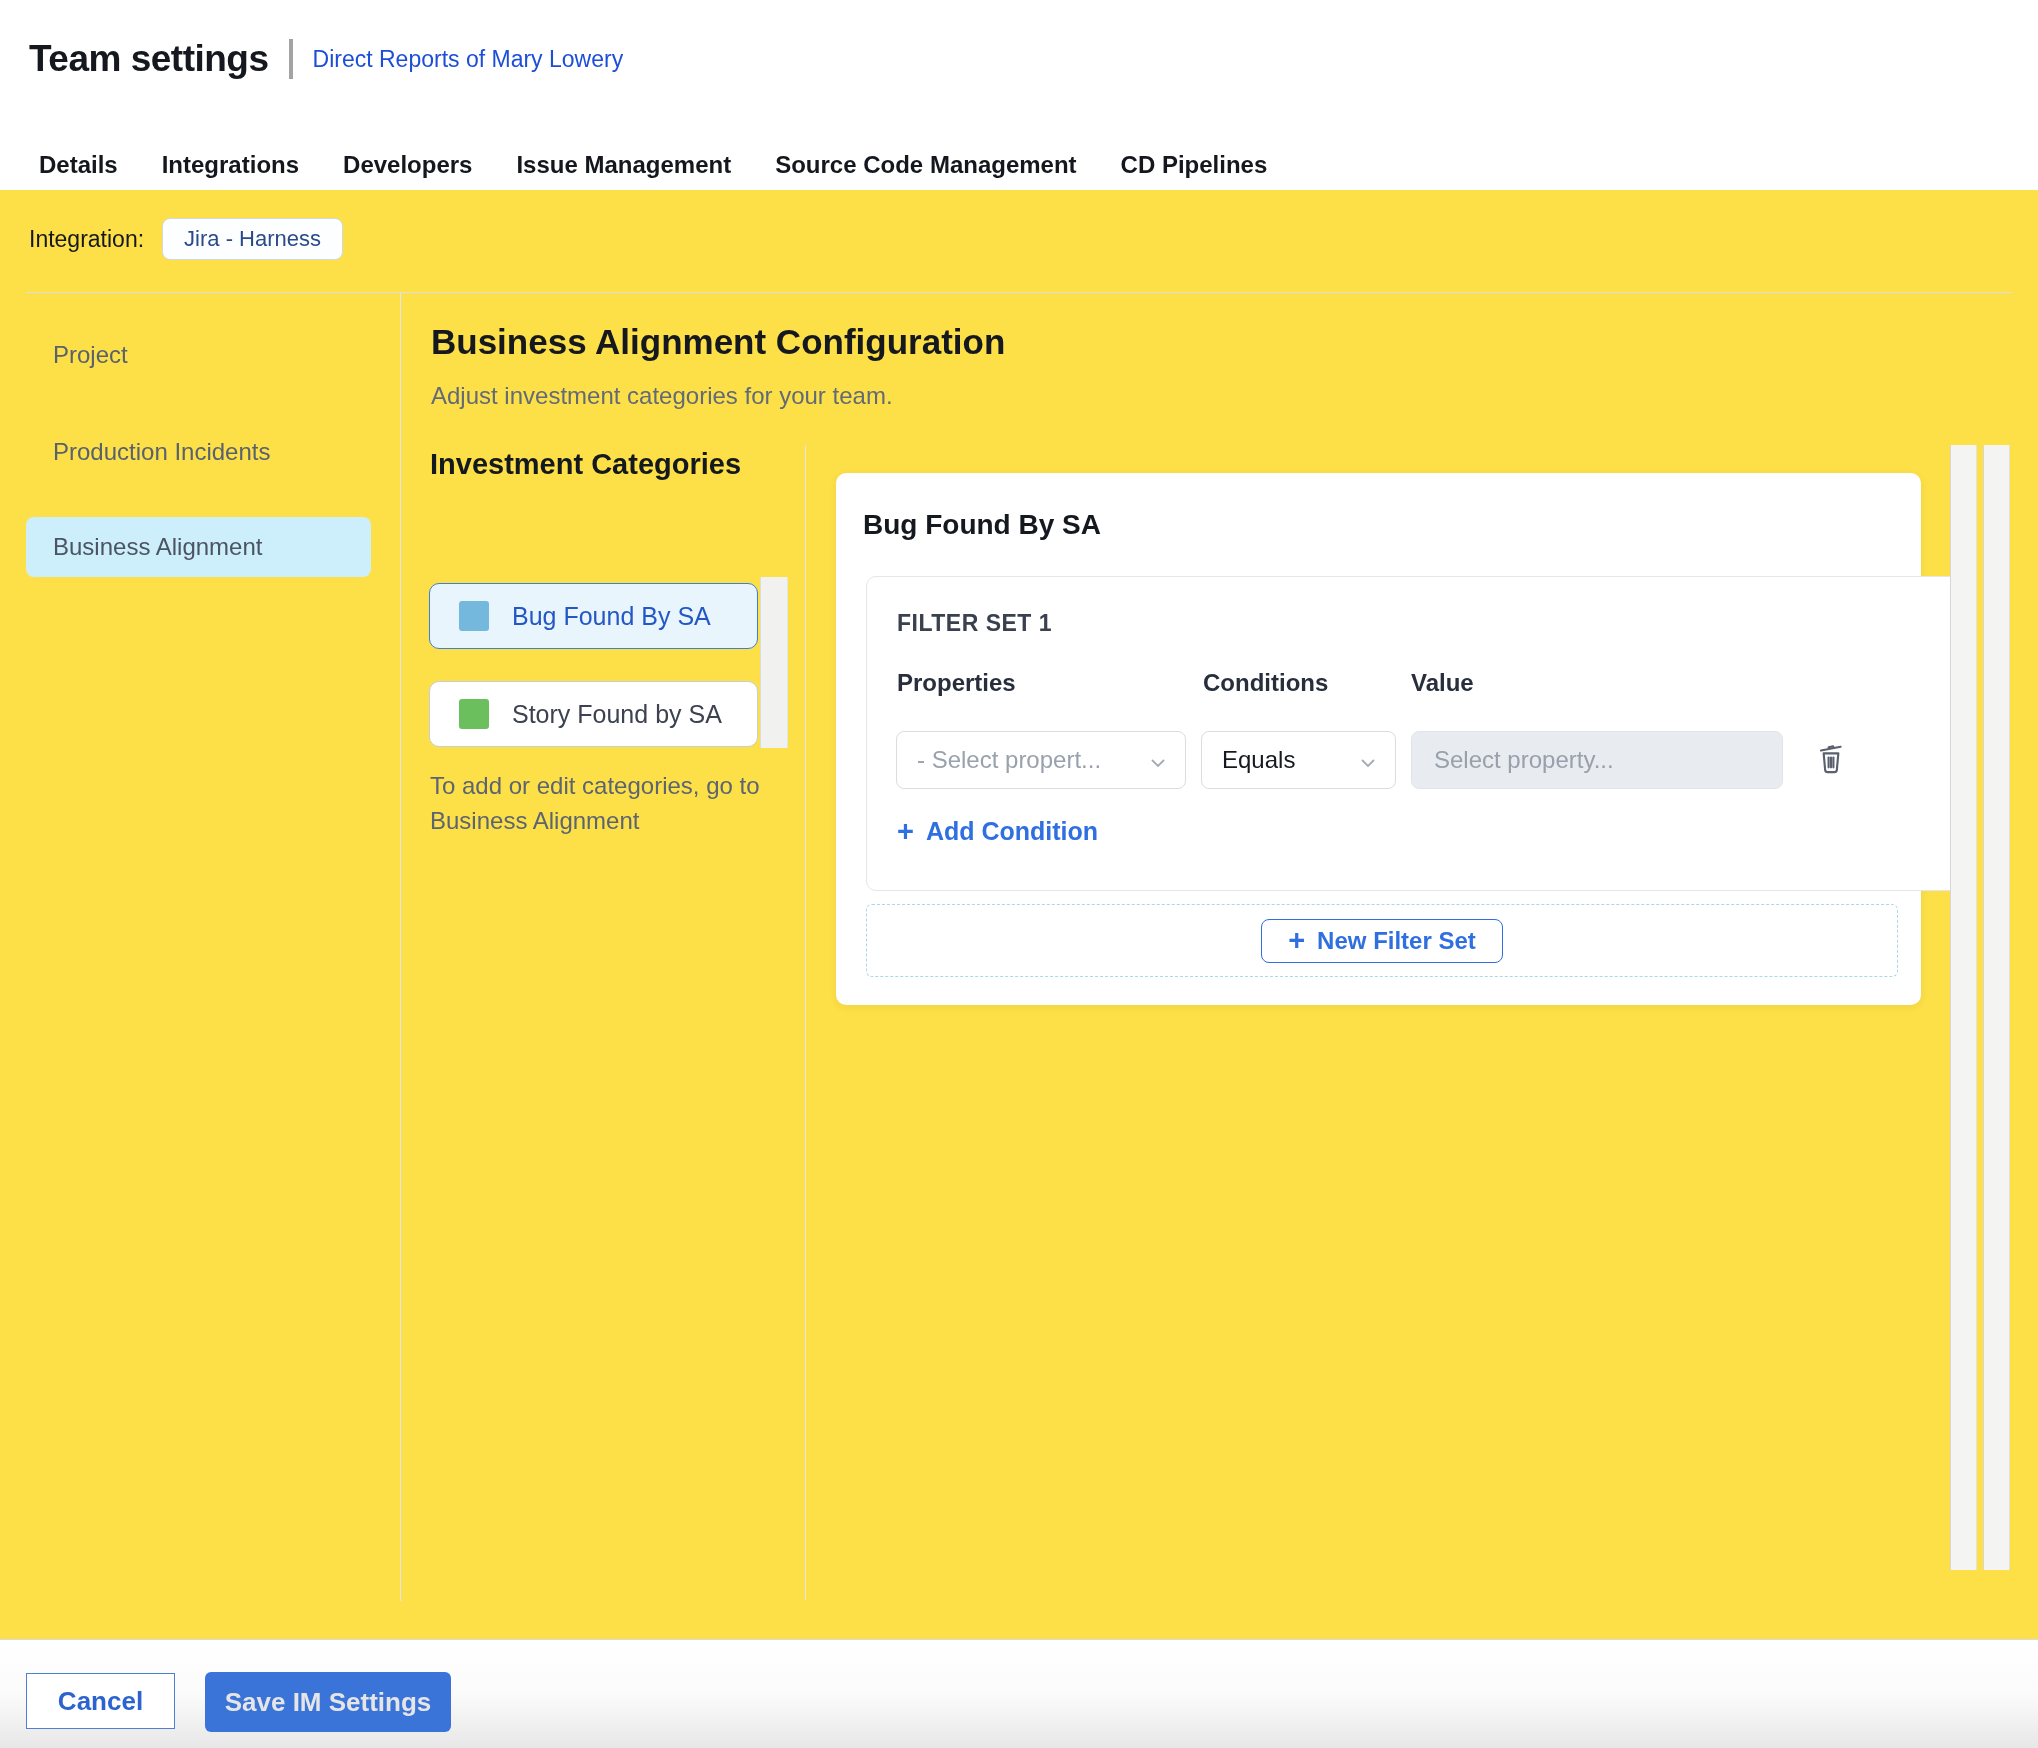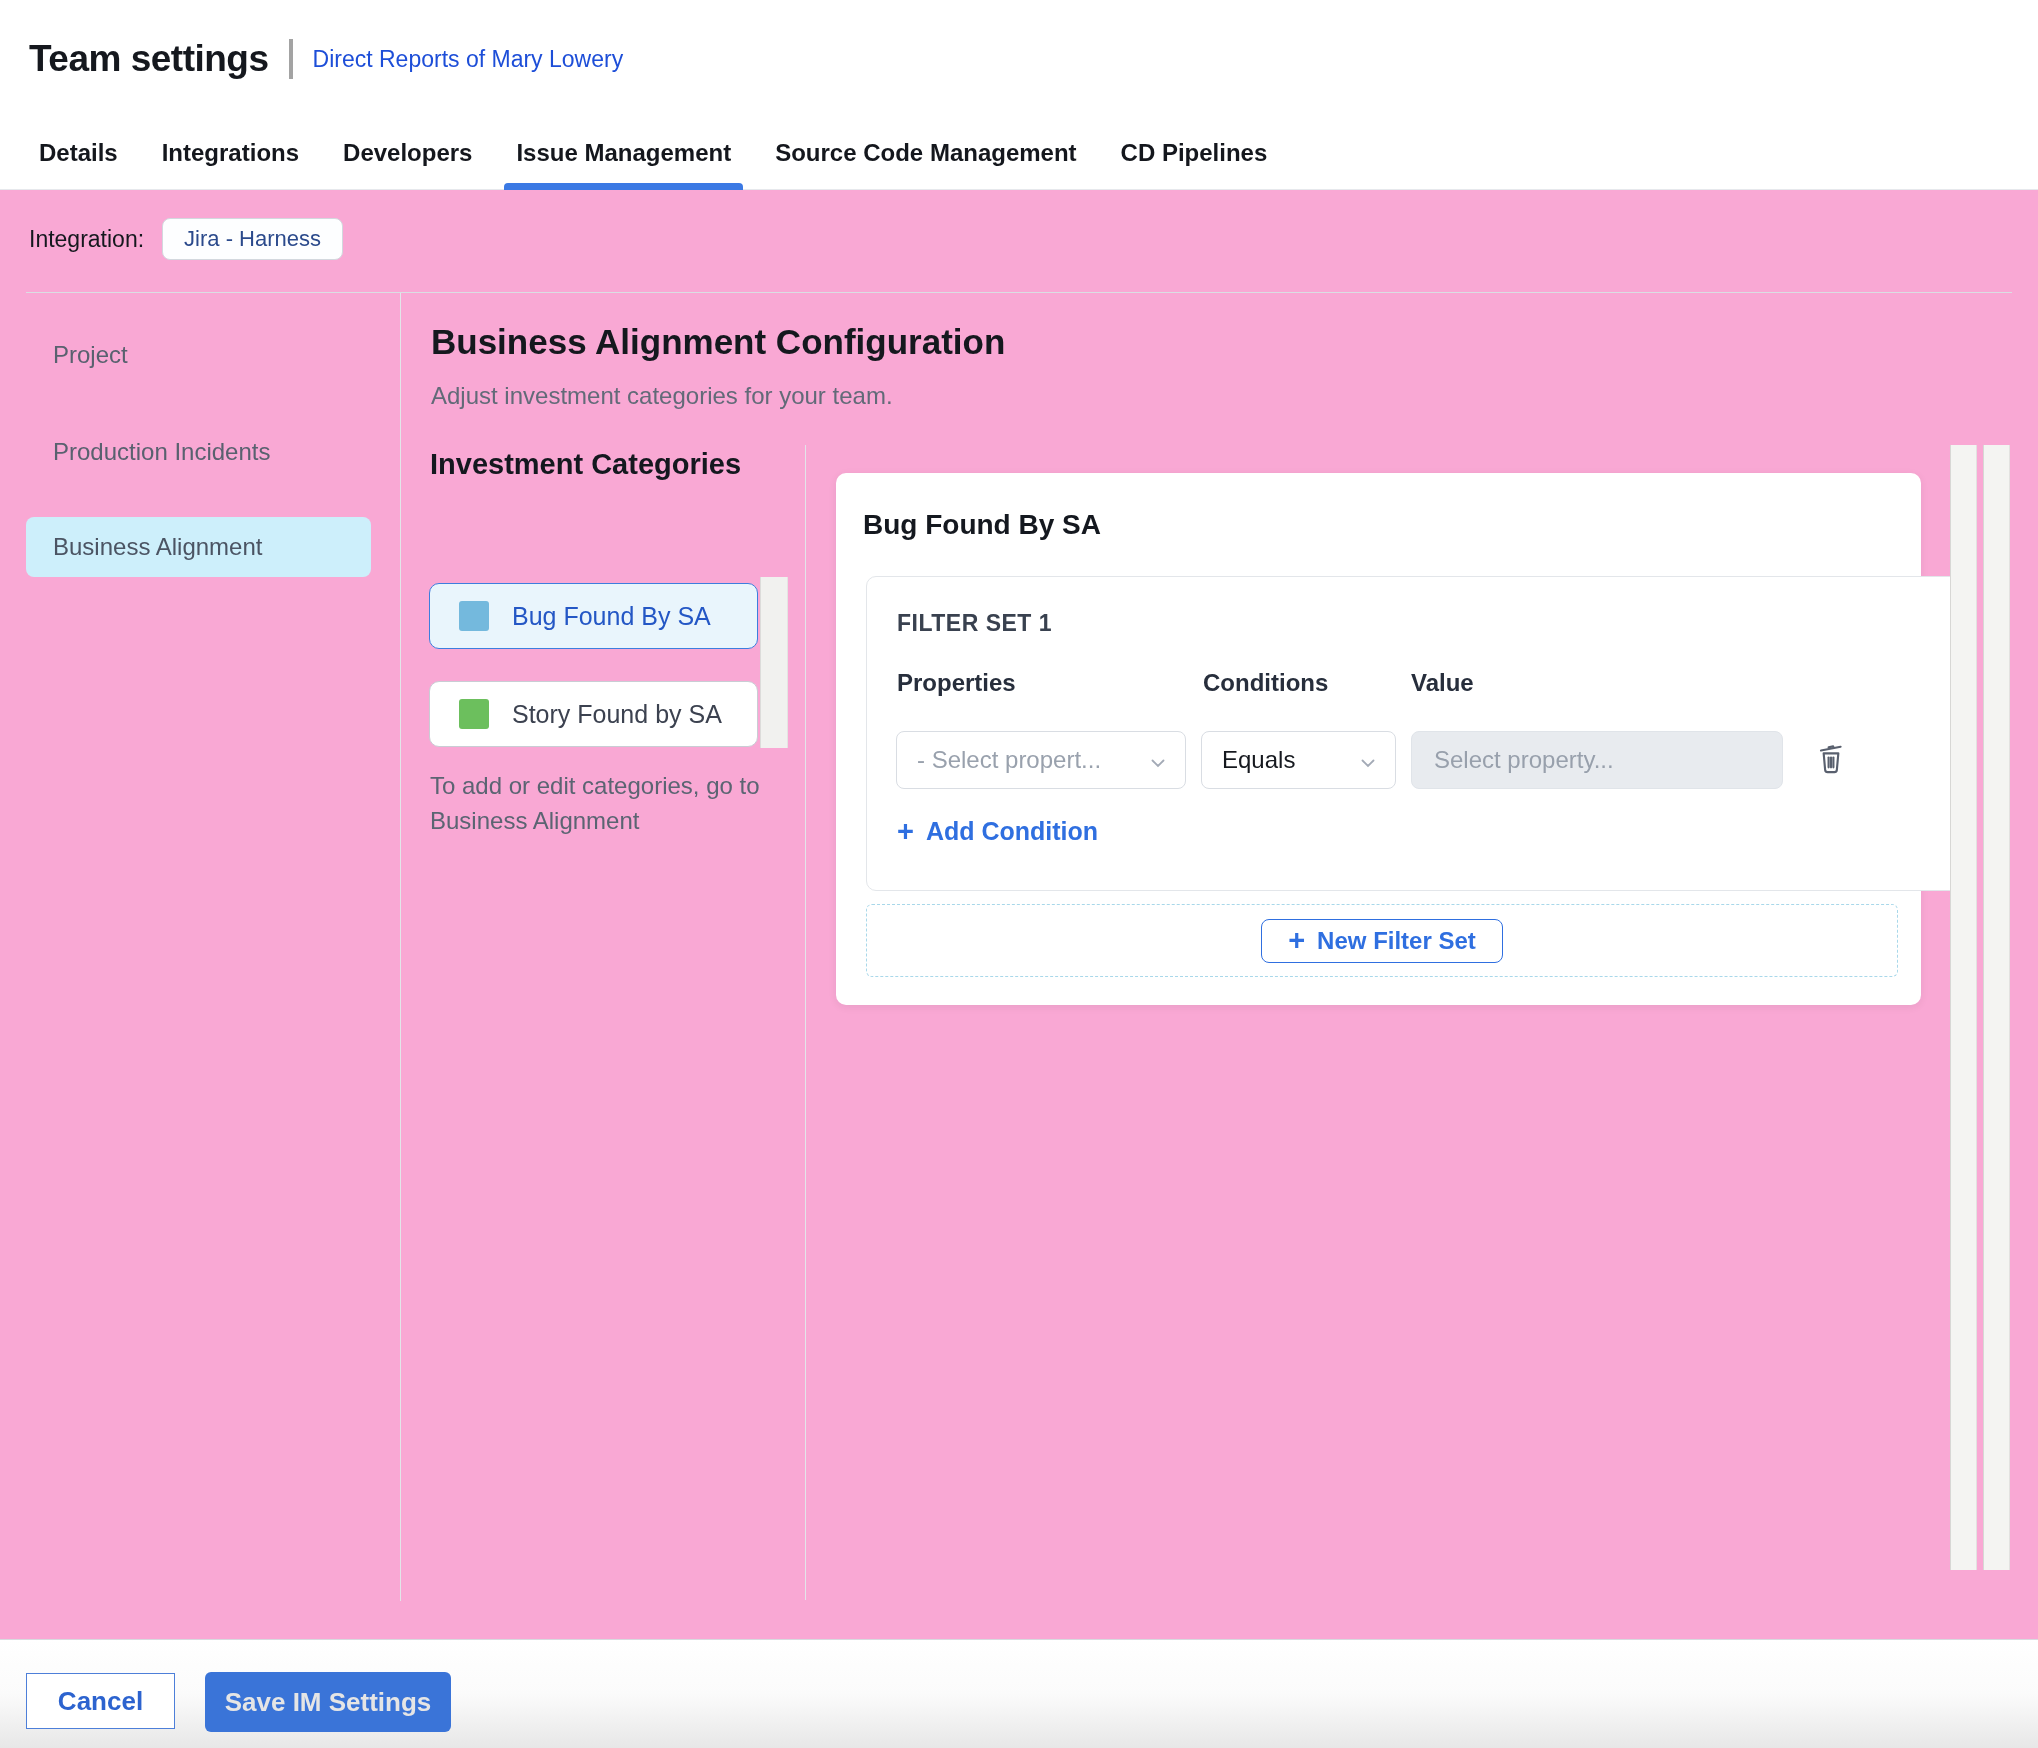--- a/index.html
+++ b/index.html
@@ -5,27 +5,27 @@
   * { margin:0; padding:0; box-sizing:border-box; }
   html,body { background:#ffffff; font-family:"Liberation Sans", sans-serif; }
   .screen { position:relative; width:2038px; height:1748px; background:#ffffff; overflow:hidden; }
 
   
   .header { position:absolute; left:0; top:0; width:2038px; height:117px; background:#ffffff; display:flex; align-items:center; padding-left:29px; }
   .page-title { font-size:37px; font-weight:800; color:#15181e; letter-spacing:-0.5px; }
   .page-subtitle { font-size:23px; color:#1d4ed8; border-left:4px solid #a3a3a3; padding-left:20px; margin-left:20px; line-height:40px; }
 
   
-  .tabbar { position:absolute; left:0; top:117px; width:2038px; height:73px; background:#ffffff; border-bottom:1px solid #e6e8ec; display:flex; align-items:center; padding-left:39px; gap:44px; }
+  .tabbar { position:absolute; left:0; top:129px; width:2038px; height:73px; background:#ffffff; border-bottom:1px solid #e6e8ec; display:flex; align-items:center; padding-left:39px; gap:44px; }
   .tab { position:relative; font-size:24px; font-weight:600; color:#14171d; height:72px; display:flex; align-items:center; cursor:pointer; }
   .tab.active { font-weight:700; }
   .tab.active::after { content:""; position:absolute; left:-12px; right:-12px; bottom:-1px; height:7px; background:#3b79e4; border-radius:4px 4px 0 0; }
 
   
-  .body { position:absolute; left:0; top:190px; width:2038px; height:1449px; background:#f9a8d4; }
+  .body { position:absolute; left:0; top:190px; width:2038px; height:1449px; background:#fde047; }
   .integration-row { position:absolute; left:29px; top:28px; display:flex; align-items:center; gap:18px; }
   .integration-label { font-size:23px; color:#15181e; }
   .integration-chip { font-size:22px; font-weight:500; color:#2b4a8c; border:1px solid #d3d8de; border-radius:8px; background:#fdfeff; padding:7px 21px; cursor:pointer; }
   .hr1 { position:absolute; left:26px; right:26px; top:102px; height:1px; background:#dbdee3; }
   .vline1 { position:absolute; left:400px; top:103px; bottom:38px; width:1px; background:#e2e5e9; }
   .vline2 { position:absolute; left:805px; top:255px; bottom:39px; width:1px; background:#e2e5e9; }
 
   
   .sb-item { position:absolute; left:53px; font-size:24px; color:#59616f; cursor:pointer; }
   .sb-pill { position:absolute; left:26px; top:327px; width:345px; height:60px; background:#cdeffb; border-radius:8px; display:flex; align-items:center; padding-left:27px; font-size:24px; color:#4b5463; cursor:pointer; }

